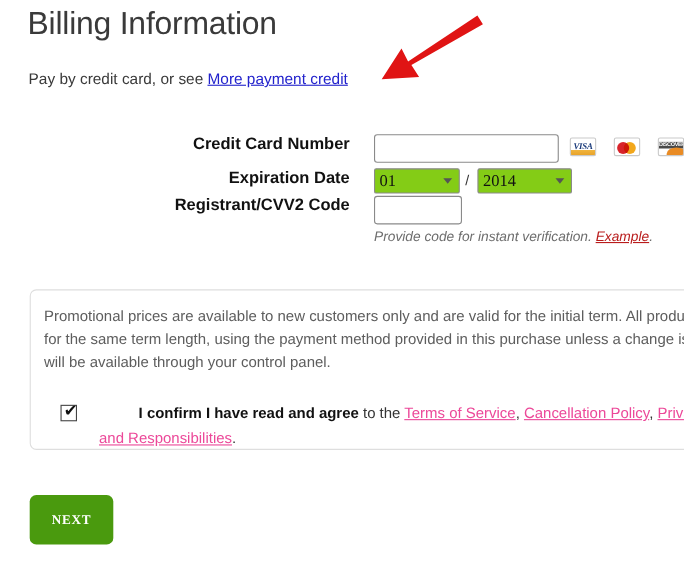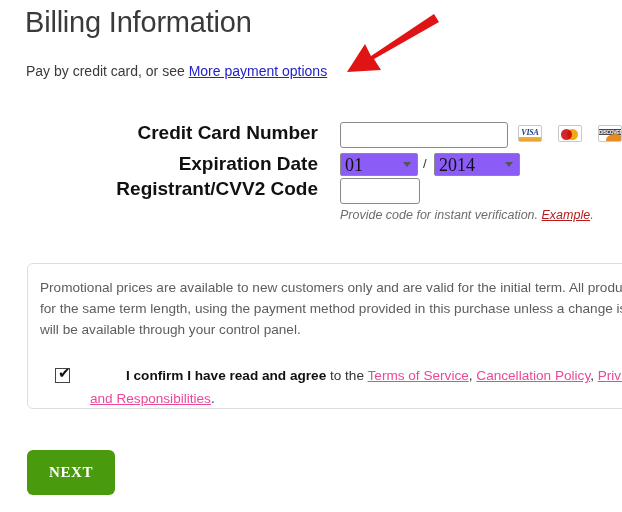--- a/index.html
+++ b/index.html
@@ -65,21 +65,21 @@
   
   .frow {
     position: absolute;
     height: 26px;
   }
   .flabel {
     position: absolute;
     left: 0;
     width: 318px;
     text-align: right;
-    font-size: 19px;
+    font-size: 15px;
     font-weight: bold;
     color: #111111;
     white-space: nowrap;
   }
 
   .tbox {
     position: absolute;
     box-sizing: border-box;
     border: 1px solid #8a8a8a;
     border-radius: 3px;
@@ -178,23 +178,23 @@
     letter-spacing: -0.2px;
   }
 
   #row-exp { left: 0; top: 153px; }
   .sel {
     position: absolute;
     box-sizing: border-box;
     height: 23px;
     border: 1px solid #8a8a8a;
     border-radius: 2px;
-    background: #8b5cf6;
+    background: #84cc16;
     font-family: "Liberation Serif", serif;
-    font-size: 18px;
+    font-size: 15px;
     color: #111;
     padding: 0 18px 0 4px;
     -webkit-appearance: none;
     -moz-appearance: none;
     appearance: none;
     outline: none;
   }
   #exp-month-select { left: 340px; top: 0; width: 78px; }
   #exp-year-select  { left: 434px; top: 0; width: 86px; }
   .selarrow {
@@ -293,42 +293,42 @@
   #terms-text b { color: #111111; margin-left: 36px; }
   #terms-text a {
     color: #ec4899;
   }
 
   
   #next-button {
     position: absolute;
     left: 27px;
     top: 450px;
-    width: 88px;
+    width: 76px;
     height: 45px;
     box-sizing: border-box;
     background: #4a9a0e;
     border: none;
     border-radius: 6px;
     color: #ffffff;
     font-family: "Liberation Serif", serif;
-    font-size: 15px;
+    font-size: 12px;
     font-weight: bold;
     letter-spacing: 0.6px;
     cursor: pointer;
   }
 </style>
 </head>
 <body>
 
 <div id="page">
 
   <div id="page-title">Billing Information</div>
 
-  <div id="paylead"><span>Pay by credit card, or see </span><a href="#">More payment options</a></div>
+  <div id="paylead"><span>Pay by credit card, or see </span><a href="#">More payment credit</a></div>
 
   <svg id="arrow" viewBox="0 0 110 70">
     <polygon points="99,4 36,46 30,34 12,62 46,60 39,49 104,12" fill="#e01414"></polygon>
   </svg>
 
   <div class="frow" id="row-ccnum">
     <div class="flabel">Credit Card Number</div>
     <input class="tbox" id="cc-number-input" type="text" value="" style="">
     <div id="card-logos">
       <div class="cardlogo logo-visa">

